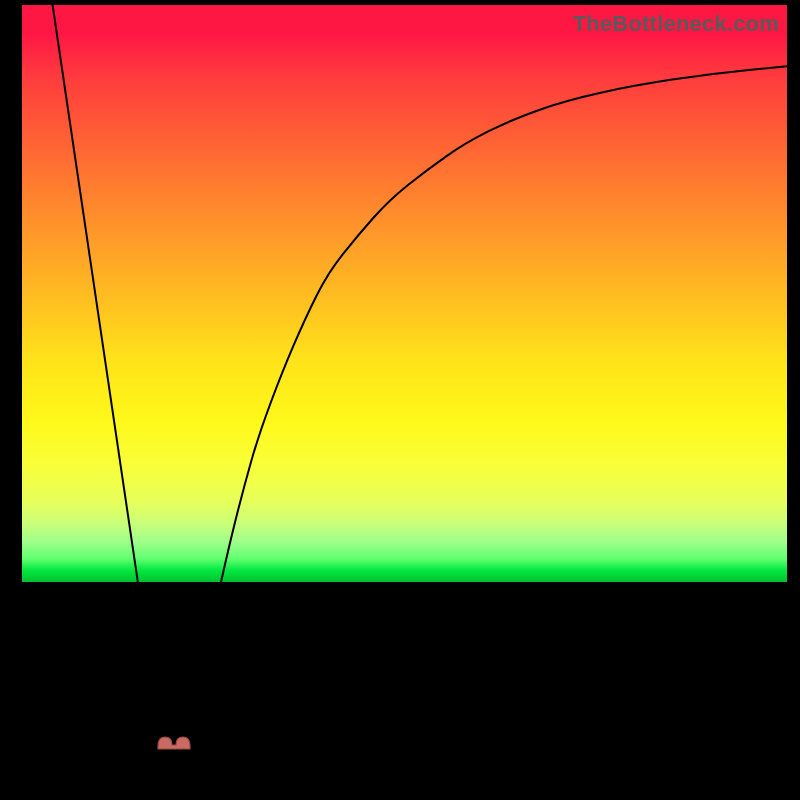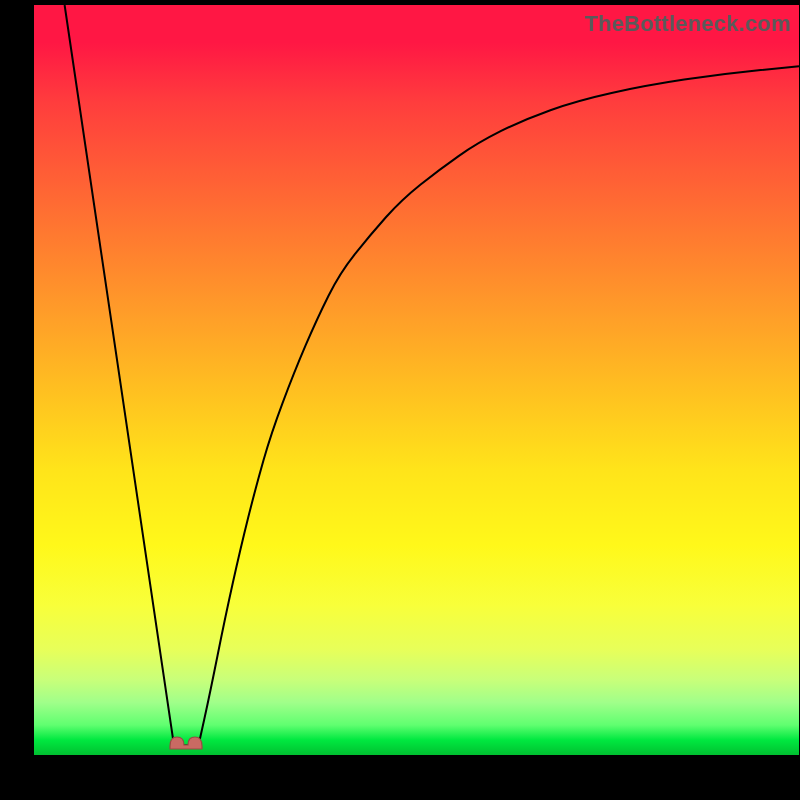--- a/index.html
+++ b/index.html
@@ -11,24 +11,24 @@
     overflow: hidden;
   }
   .frame {
     position: relative;
     width: 800px;
     height: 800px;
     background: #000;
   }
   .plot-area {
     position: absolute;
-    left: 34px;
+    left: 22px;
     top: 5px;
     width: 765px;
-    height: 750px;
+    height: 577px;
     background: linear-gradient(
       to bottom,
       #ff1744 0%,
       #ff1744 5%,
       #ff3d3d 13%,
       #ff5c36 22%,
       #ff7e2f 32%,
       #ffa028 42%,
       #ffc220 52%,
       #ffe41a 62%,

